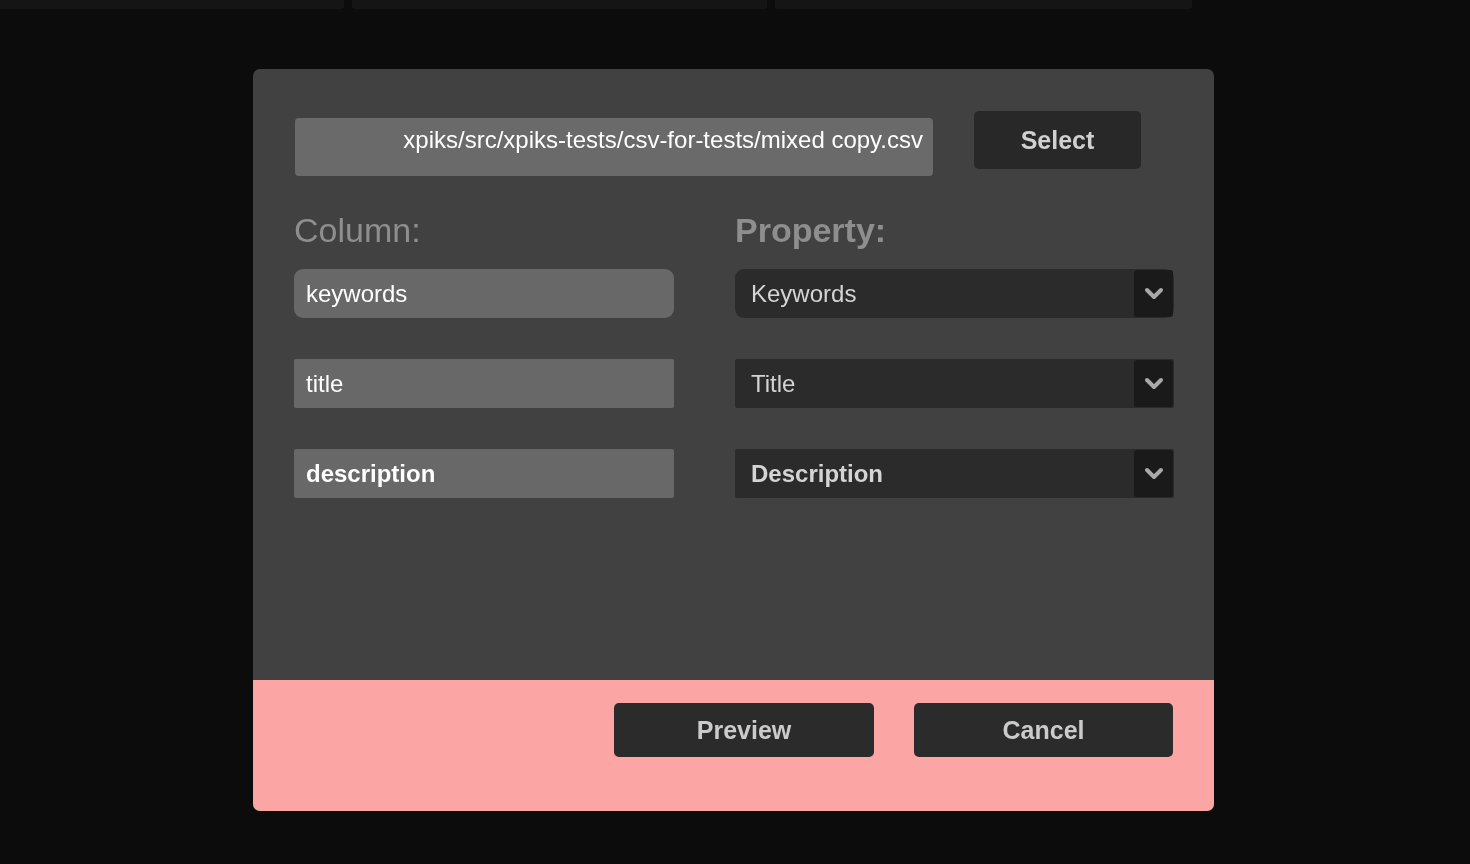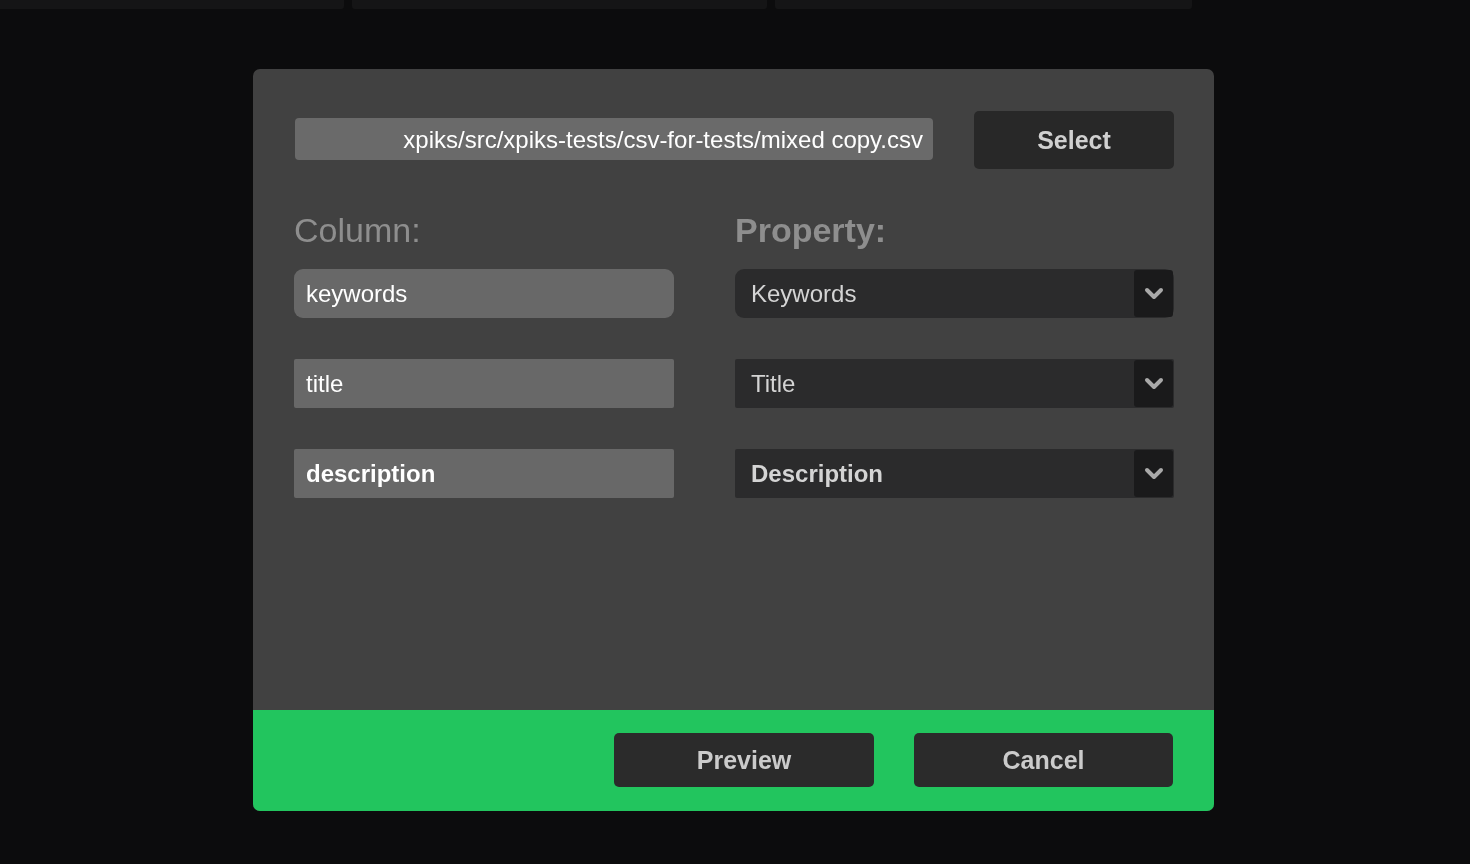--- a/index.html
+++ b/index.html
@@ -36,21 +36,21 @@
     height: 742px;
     background: #414141;
     border-radius: 7px;
   }
 
   .path-input {
     position: absolute;
     left: 42px;
     top: 49px;
     width: 638px;
-    height: 42px;
+    height: 58px;
     box-sizing: border-box;
     background: #6a6a6a;
     border-radius: 4px;
     color: #ffffff;
     font-size: 24px;
     line-height: 43px;
     padding: 0 10px;
     white-space: nowrap;
     overflow: hidden;
     text-align: right; 
@@ -65,21 +65,21 @@
     color: #d0d0d0;
     border-radius: 5px;
     cursor: default;
     user-select: none;
   }
 
   .select-btn {
     position: absolute;
     left: 721px;
     top: 42px;
-    width: 200px;
+    width: 167px;
     height: 58px;
     background: #282828;
   }
 
   .col-label, .prop-label {
     position: absolute;
     top: 142px;
     font-size: 34px;
     color: #8e8e8e;
   }
@@ -130,22 +130,22 @@
     display: flex;
     align-items: center;
     justify-content: center;
   }
 
   .footer {
     position: absolute;
     left: 0;
     bottom: 0;
     width: 100%;
-    height: 101px;
-    background: #22c55e;
+    height: 131px;
+    background: #fca5a5;
     border-radius: 0 0 7px 7px;
   }
   .preview-btn {
     position: absolute;
     left: 361px;
     top: 23px;
     width: 260px;
     height: 54px;
     background: #2b2b2b;
     color: #cbcbcb;

